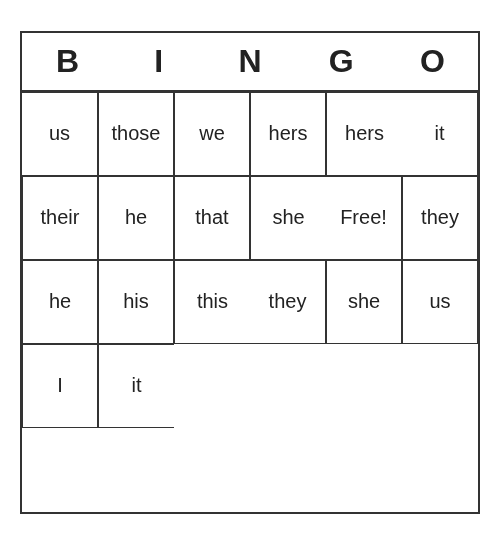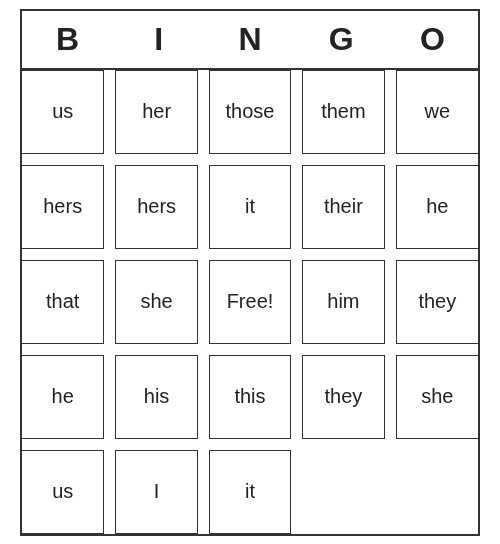--- a/index.html
+++ b/index.html
@@ -34,23 +34,22 @@
       text-align: center;
       padding: 10px 4px;
       font-size: 32px;
       font-weight: bold;
       font-family: Arial, sans-serif;
       color: #222;
     }
 
     .bingo-grid {
       display: grid;
-      grid-template-columns: repeat(5, 1fr);
+      grid-template-columns: repeat(6, 1fr);
       grid-template-rows: repeat(5, 1fr);
-      gap: 11px;
     }
 
     .bingo-cell {
       border: 1px solid #333;
       text-align: center;
       padding: 12px 4px;
       font-size: 20px;
       font-family: Arial, sans-serif;
       color: #222;
       min-height: 84px;
@@ -72,33 +71,30 @@
 <div class="bingo-card">
   <div class="bingo-header">
   <div class="header-cell">B</div>
       <div class="header-cell">I</div>
       <div class="header-cell">N</div>
       <div class="header-cell">G</div>
       <div class="header-cell">O</div>
     </div>
   <div class="bingo-grid">
   <div class="bingo-cell">us</div>
-      <div class="bingo-cell">her</div>
       <div class="bingo-cell">those</div>
-      <div class="bingo-cell">them</div>
       <div class="bingo-cell">we</div>
       <div class="bingo-cell">hers</div>
       <div class="bingo-cell">hers</div>
       <div class="bingo-cell">it</div>
       <div class="bingo-cell">their</div>
       <div class="bingo-cell">he</div>
       <div class="bingo-cell">that</div>
       <div class="bingo-cell">she</div>
       <div class="bingo-cell">Free!</div>
-      <div class="bingo-cell">him</div>
       <div class="bingo-cell">they</div>
       <div class="bingo-cell">he</div>
       <div class="bingo-cell">his</div>
       <div class="bingo-cell">this</div>
       <div class="bingo-cell">they</div>
       <div class="bingo-cell">she</div>
       <div class="bingo-cell">us</div>
       <div class="bingo-cell">I</div>
       <div class="bingo-cell">it</div>
     </div>

